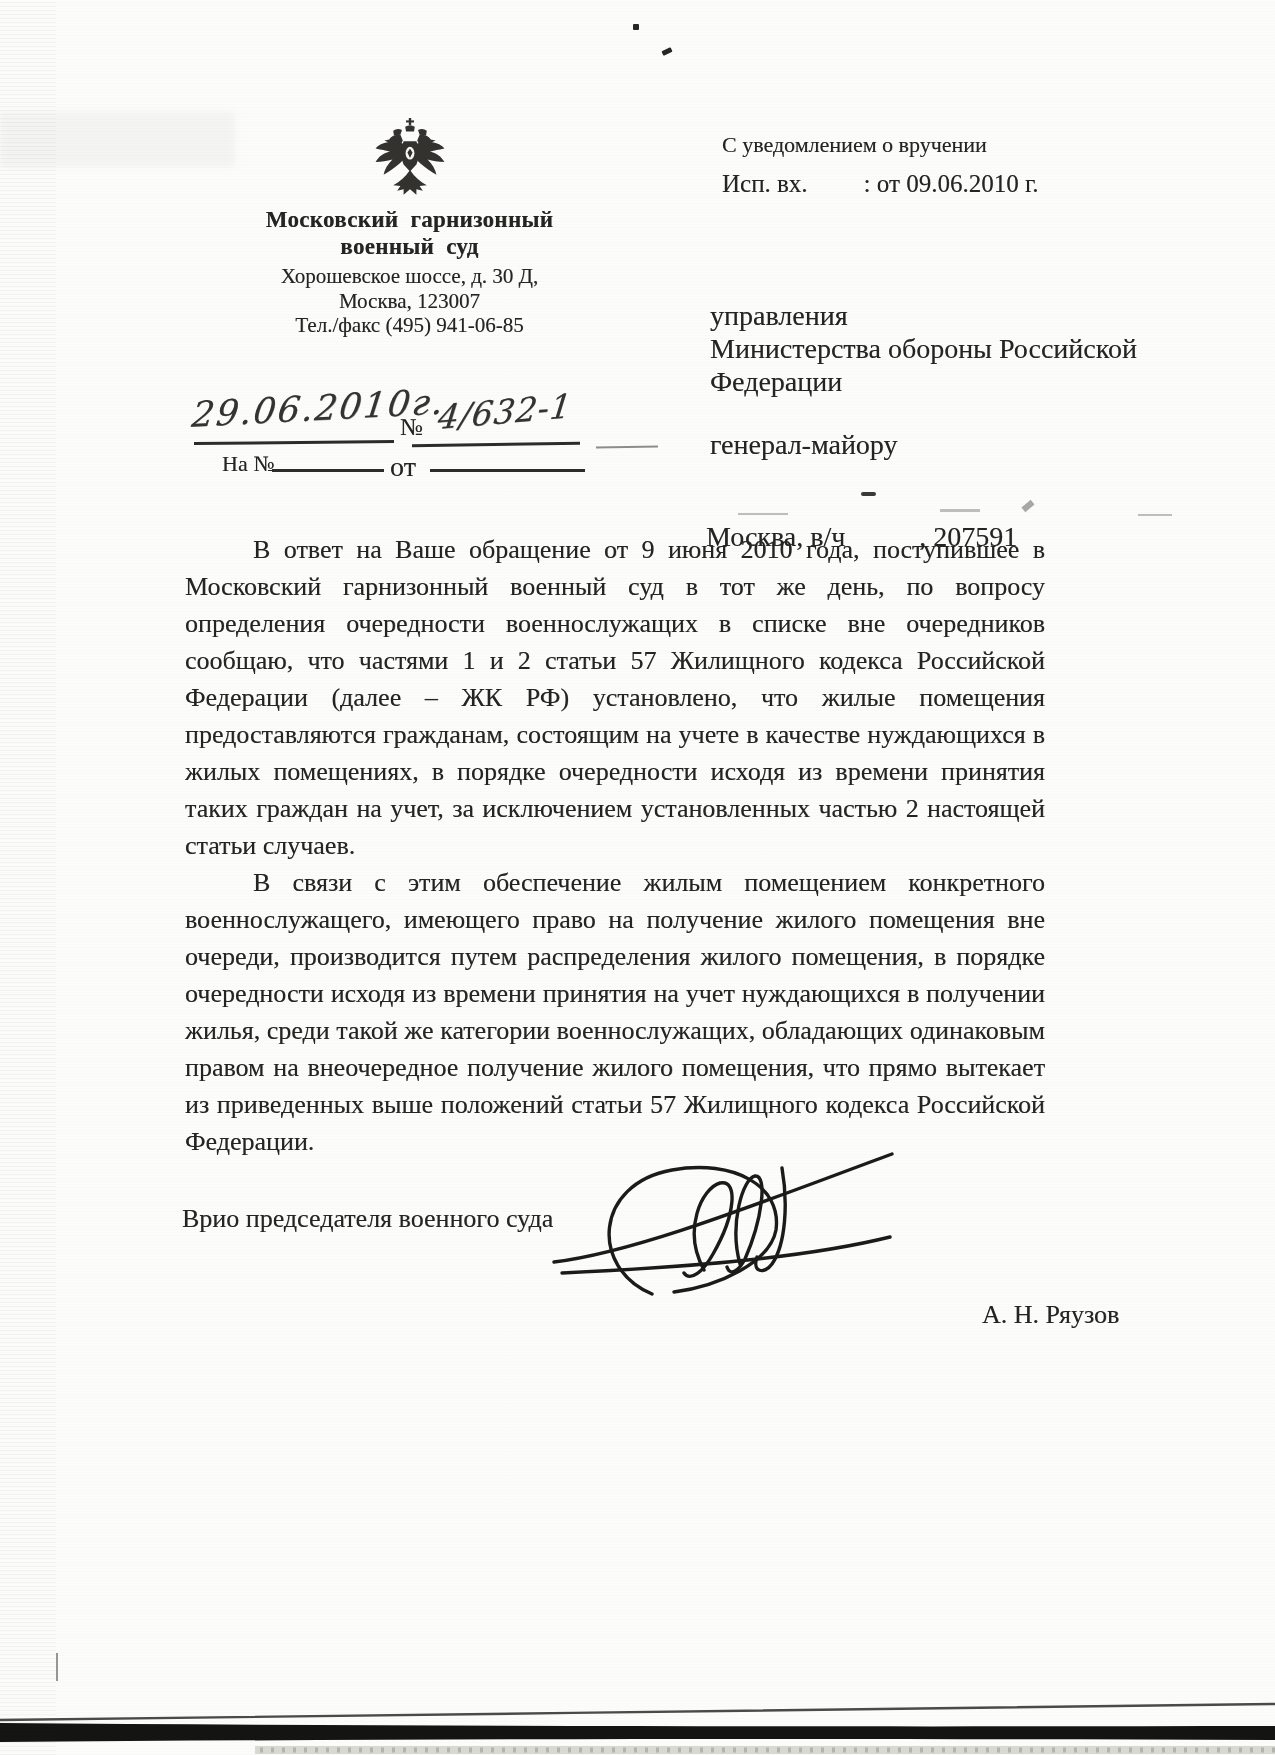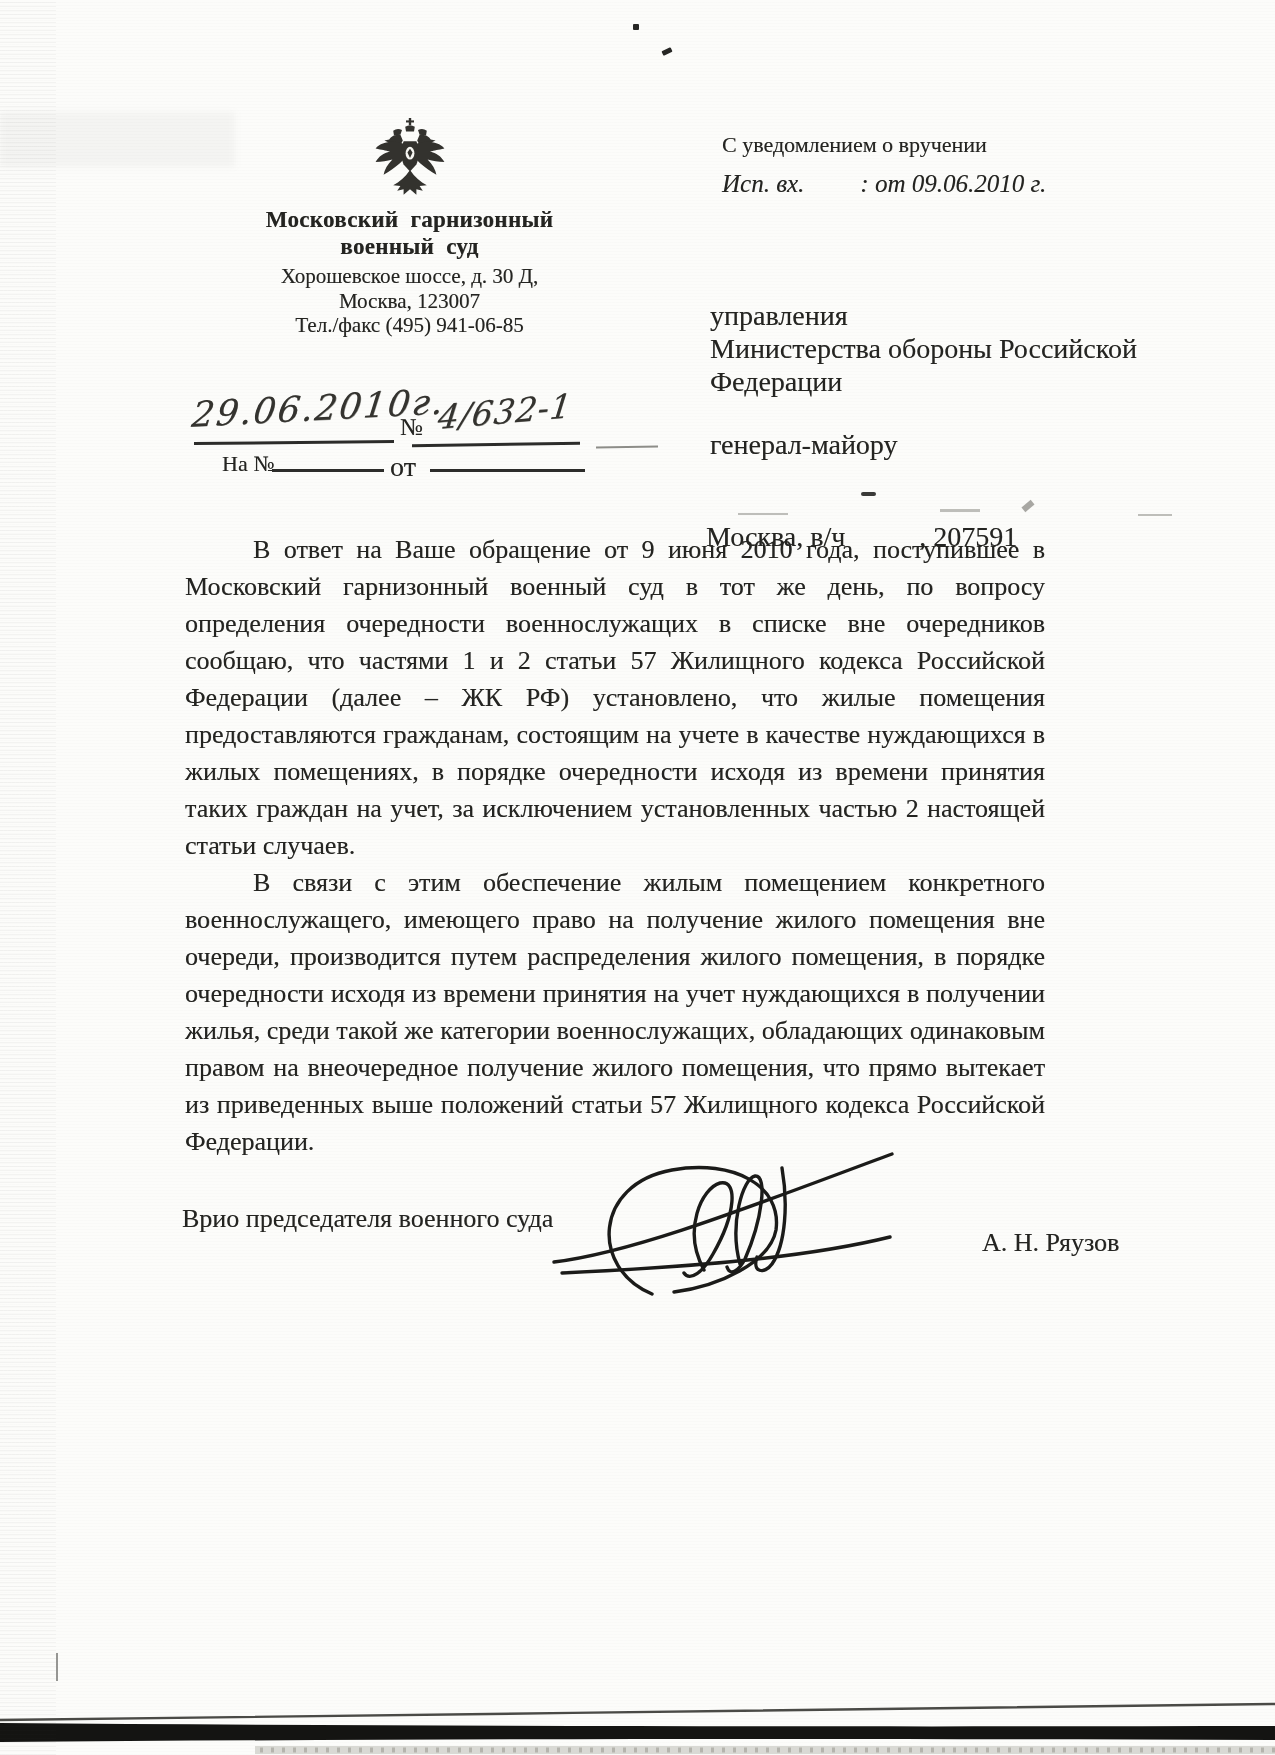--- a/index.html
+++ b/index.html
@@ -27,21 +27,21 @@
 
   
   .letterhead{position:absolute;left:222px;top:118px;width:375px;text-align:center;}
   .emblem{display:block;margin:0 auto 8px auto;width:84px;height:80px;}
   .lh-bold{font-weight:700;font-size:23px;line-height:27px;letter-spacing:.3px;word-spacing:6px;text-shadow:0.4px 0.4px 0.5px rgba(50,50,45,0.5);}
   .lh-reg{font-size:21px;line-height:24.5px;text-shadow:0.3px 0.3px 0.4px rgba(60,60,55,0.45);}
   .lh-gap{height:4px;}
 
   
   .delivery{left:722px;top:132px;font-size:22px;}
-  .incoming{left:722px;top:170px;font-size:25px;font-style:italic;}
+  .incoming{left:722px;top:170px;font-size:25px;}
   .incoming .val{display:inline-block;margin-left:56px;}
   .addressee{position:absolute;left:710px;top:299px;font-size:28px;line-height:33px;white-space:nowrap;text-shadow:0.3px 0.3px 0.5px rgba(60,60,55,0.45);}
   .rank{left:710px;top:429px;font-size:28px;}
   .redact-dash{position:absolute;left:861px;top:492px;width:15px;height:4px;background:#3a3a38;border-radius:2px;}
   .location{left:706px;top:521px;font-size:28px;}
   .location .gap{display:inline-block;width:74px;}
   .faintmark{position:absolute;background:#aaa9a4;opacity:.75;}
 
   
   .hand{position:absolute;font-family:"DejaVu Serif", serif;font-style:italic;color:#34332f;white-space:nowrap;
@@ -61,21 +61,21 @@
   
   .body-text{
     position:absolute;left:185px;top:531px;width:860px;
     font-size:26px;line-height:37px;text-align:justify;
     text-shadow:0.3px 0.3px 0.5px rgba(60,60,55,0.5);
   }
   .body-text p{margin:0;text-indent:68px;}
 
   
   .sig-title{left:182px;top:1204px;font-size:26px;text-align:right;}
-  .sig-name{left:982px;top:1228px;font-size:26px;}
+  .sig-name{left:982px;top:1300px;font-size:26px;}
   .sig-svg{position:absolute;left:552px;top:1142px;width:345px;height:170px;}
 
   
   .speck{position:absolute;background:#262624;border-radius:1px;}
   .speck1{left:633px;top:24px;width:6px;height:6px;}
   .speck2{left:662px;top:49px;width:10px;height:5px;transform:rotate(-25deg);}
   .vline-bl{position:absolute;left:56px;top:1653px;width:1.5px;height:28px;background:#6b6b66;opacity:.7;}
   .bottom-band{position:absolute;left:0;top:1695px;width:1275px;height:60px;}
 </style>
 </head>

